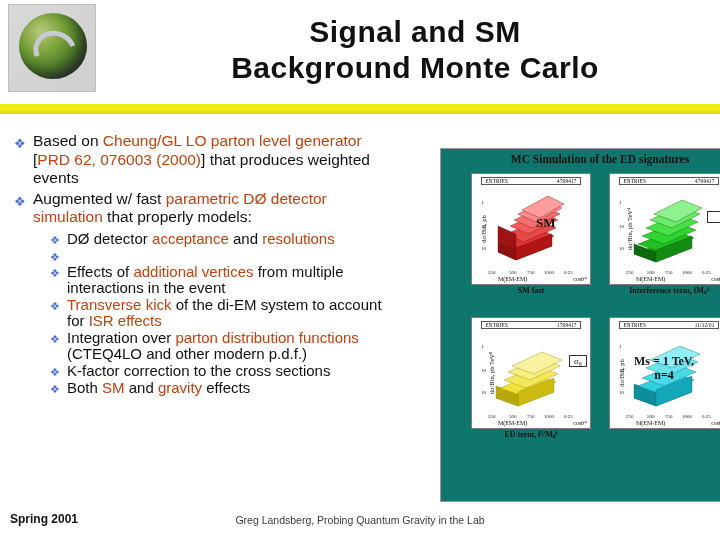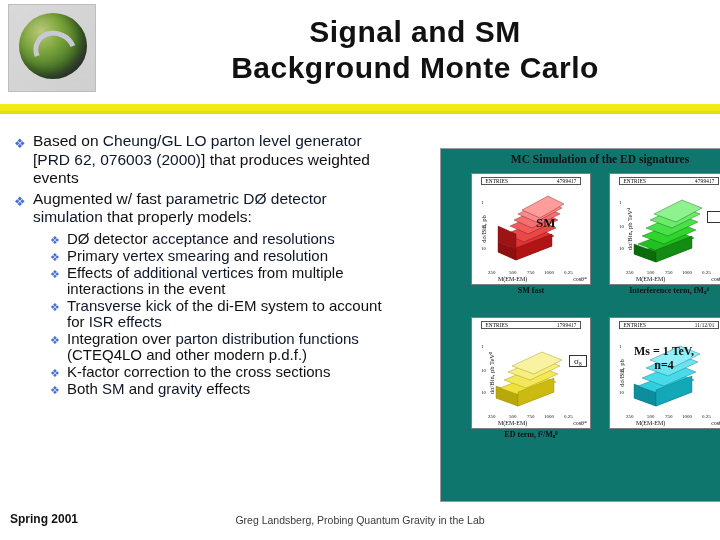--- a/index.html
+++ b/index.html
@@ -51,21 +51,21 @@
     color:#4a6fd4;font-size:13px;line-height:13px;
   }
   .b1 .txt{font-size:15.5px;line-height:18.5px;color:#111;}
   .sub{margin-left:36px;margin-top:4px;}
   .b2{display:flex;align-items:flex-start;margin-bottom:1px;}
   .b2 .marker{
     width:12px;flex:0 0 12px;margin-top:4px;margin-right:5px;
     color:#4a6fd4;font-size:11px;line-height:11px;
   }
   .b2 .txt{font-size:15px;line-height:16px;color:#111;}
-  .red{color:#0f172a;}
+  .red{color:#c2410c;}
 
   
   .figure{
     position:absolute;left:392px;top:148px;width:318px;height:352px;
     border:1px solid #9a9a9a;background:#0f766e;margin-left:48px;
   }
   .fig-title{
     position:absolute;left:0;top:4px;width:100%;text-align:center;
     font-family:"Liberation Serif", serif;font-weight:bold;font-size:11.5px;color:#111;
   }
@@ -139,21 +139,20 @@
     <div class="marker">❖</div>
     <div class="txt" id="bullet-1"><span>Augmented w/ fast </span><span class="red">parametric DØ detector simulation</span><span> that properly models:</span></div>
   </div>
   <div class="sub" id="sub-list">
       <div class="b2">
         <div class="marker">❖</div>
         <div class="txt"><span>DØ detector </span><span class="red">acceptance</span><span> and </span><span class="red">resolutions</span></div>
       </div>
       <div class="b2">
         <div class="marker">❖</div>
-        <div class="txt"><span>Primary </span><span class="red">vertex smearing</span><span> and </span><span class="red">resolution</span></div>
       </div>
       <div class="b2">
         <div class="marker">❖</div>
         <div class="txt"><span>Effects of </span><span class="red">additional vertices</span><span> from multiple interactions in the event</span></div>
       </div>
       <div class="b2">
         <div class="marker">❖</div>
         <div class="txt"><span class="red">Transverse kick</span><span> of the di-EM system to account for </span><span class="red">ISR effects</span></div>
       </div>
       <div class="b2">
@@ -295,19 +294,19 @@
     <div class="xtk" style="left:92px;">0.25</div>
     <div class="xlab" style="left:26px;">M(EM-EM)</div>
     <div class="xlab" style="right:3px;">cosθ*</div>
   </div>
 
   <div class="lbl-sm" style="left:95px;top:66px;">SM</div>
   <div class="tagbox" style="left:266px;top:62px;padding-left:16px;">σ₄</div>
   <div class="tagbox" style="left:128px;top:206px;">σ₈</div>
 </div>
 
-<div class="ms-note" style="left:614px;top:344px;width:100px;">
+<div class="ms-note" style="left:614px;top:354px;width:100px;">
   <div>Ms = 1 TeV,</div>
   <div>n=4</div>
 </div>
 
 <div class="foot-left">Spring 2001</div>
 <div class="foot-center">Greg Landsberg, Probing Quantum Gravity in the Lab</div>
 
 </body></html>

